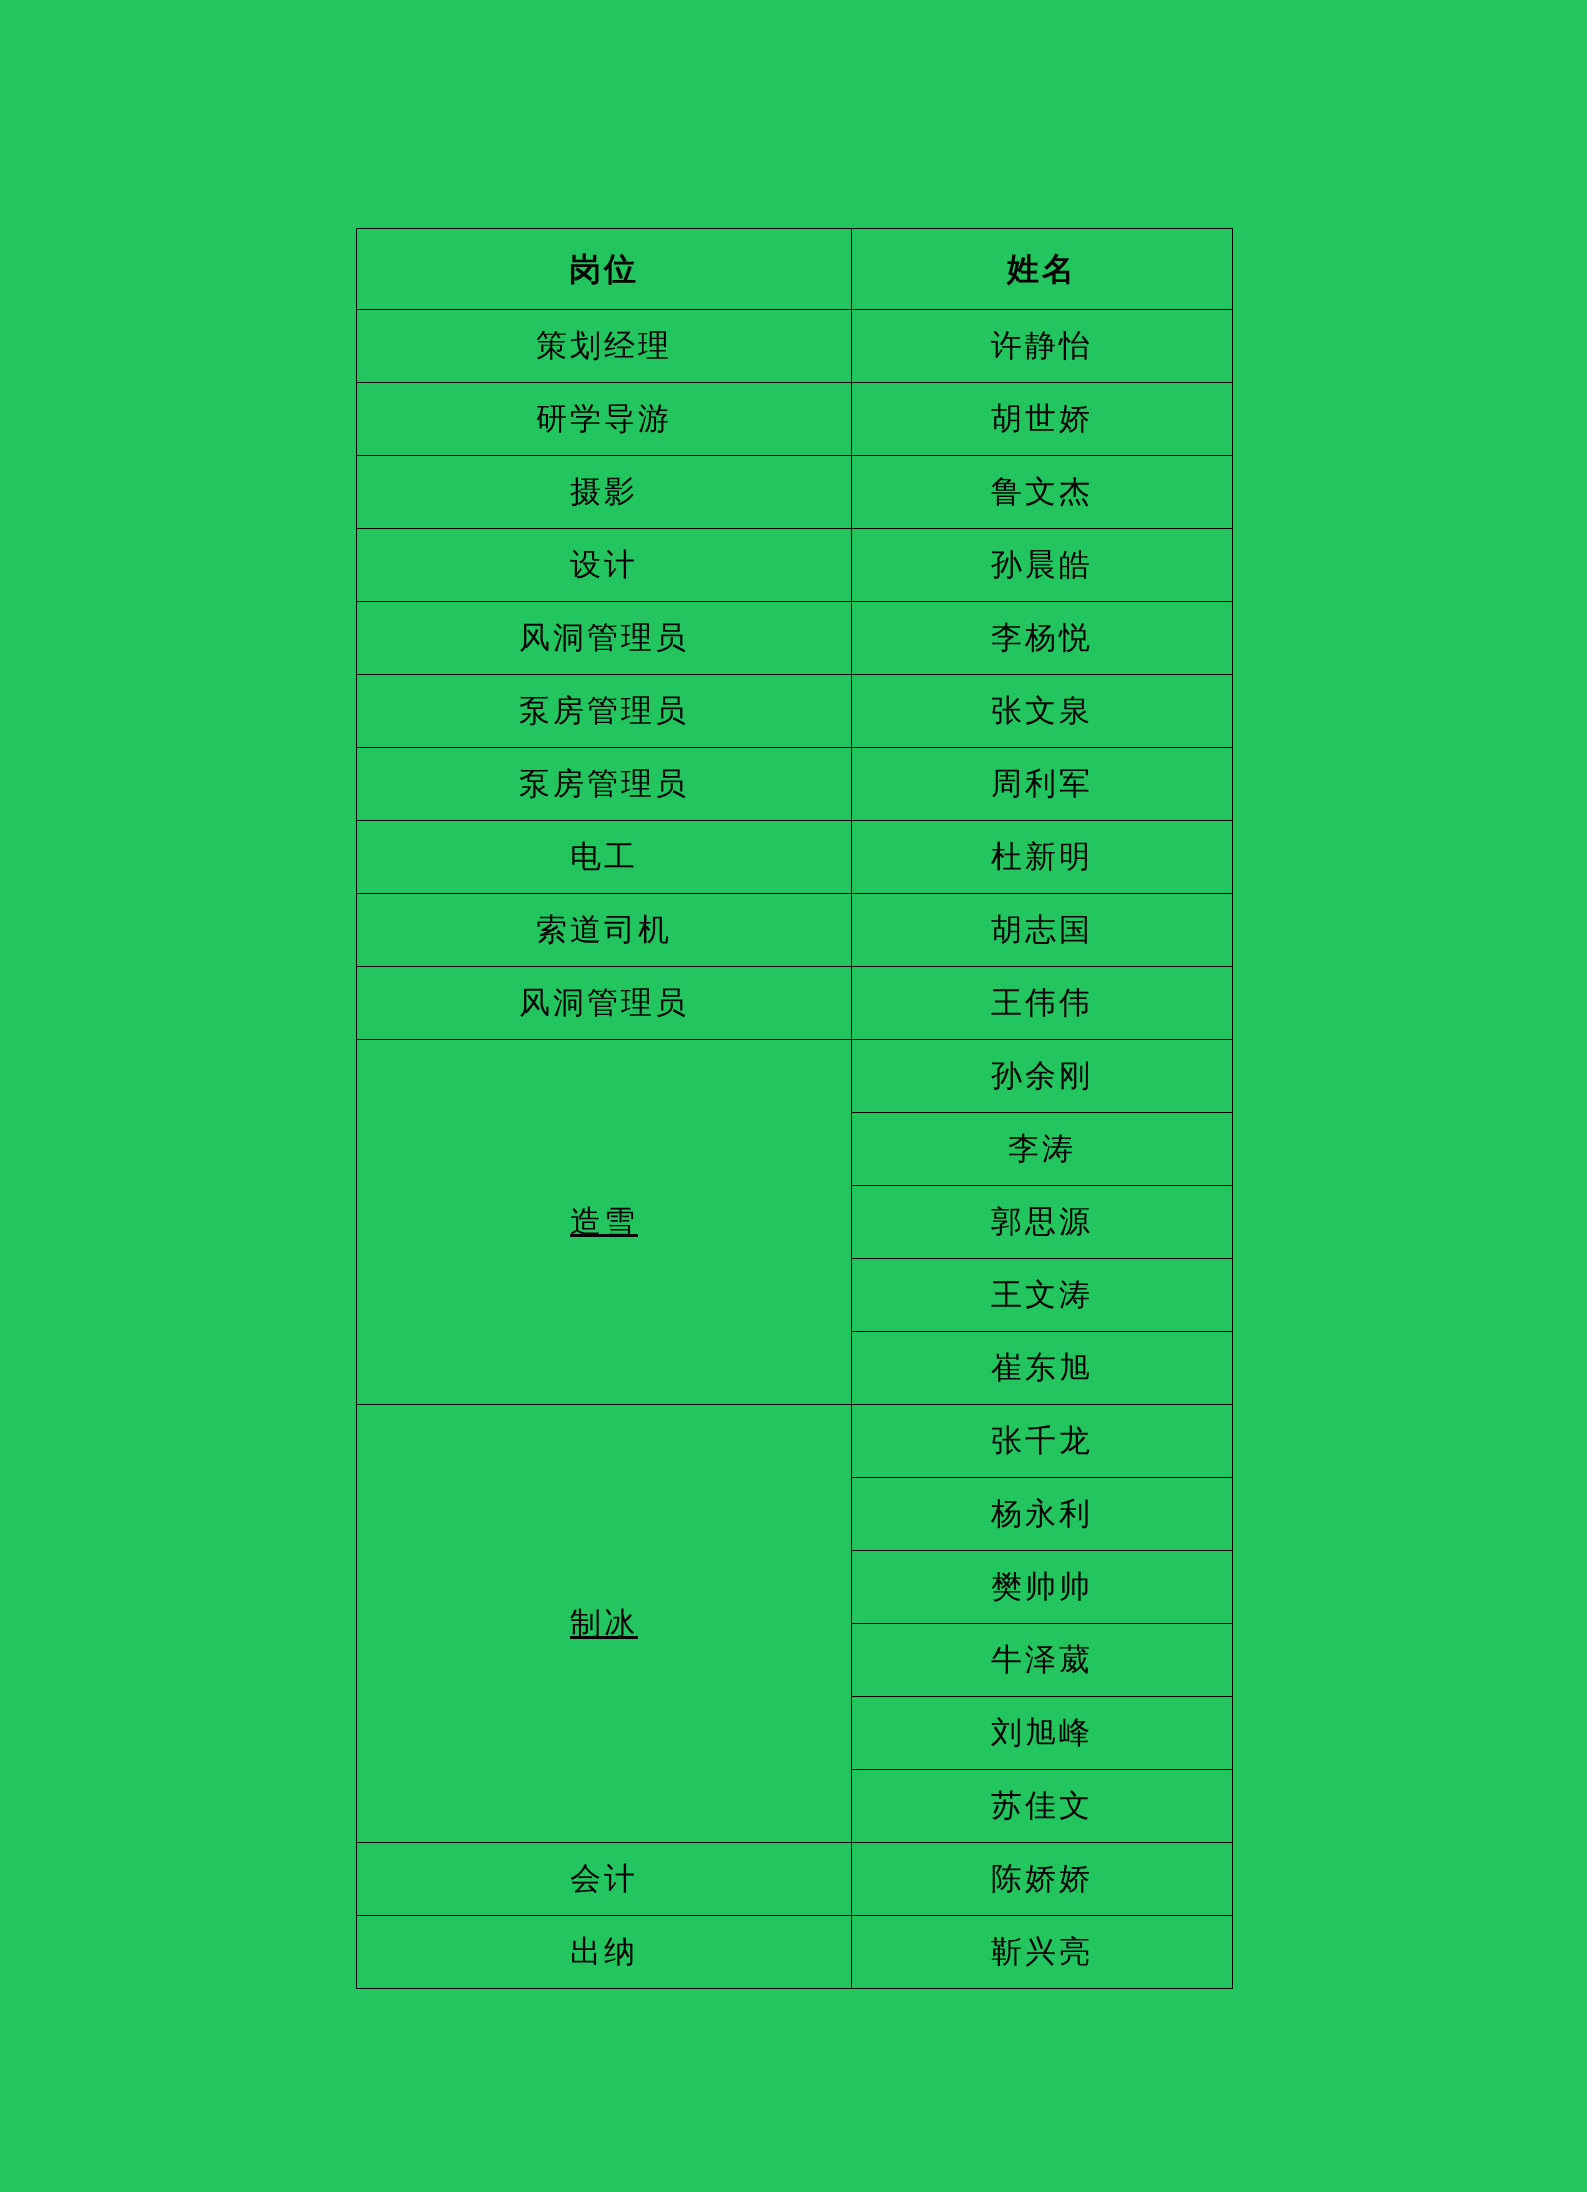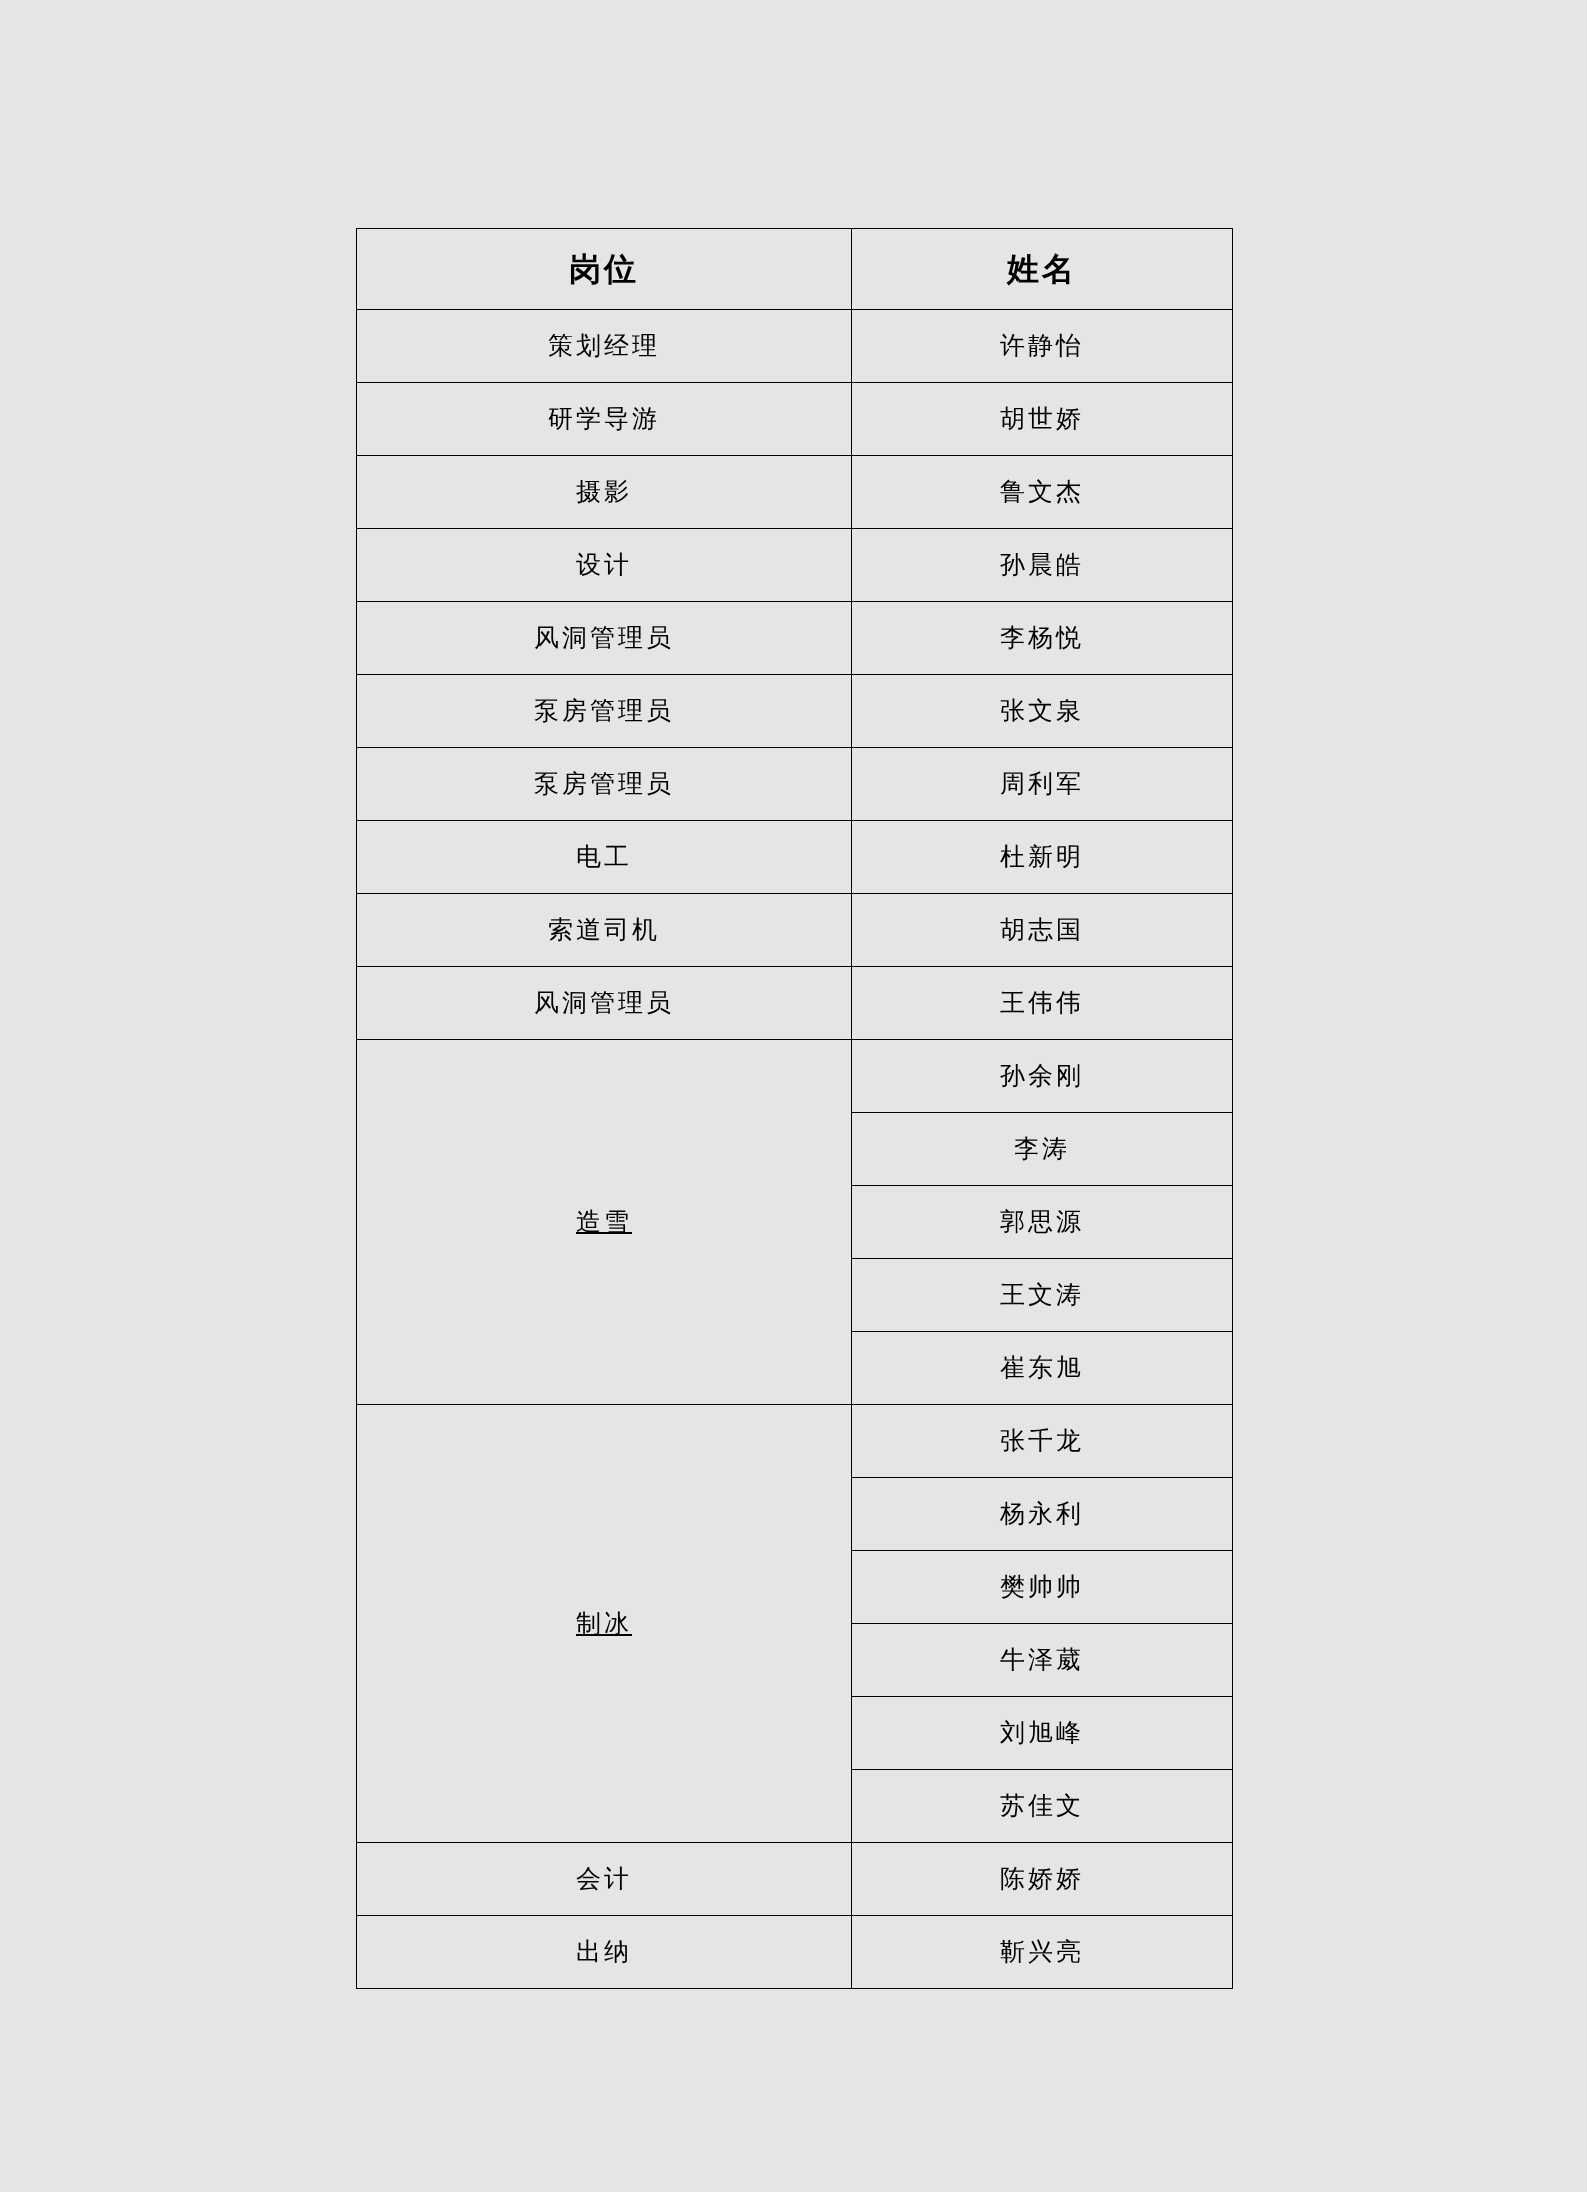--- a/index.html
+++ b/index.html
@@ -13,38 +13,38 @@
     font-family: "Liberation Serif", "DejaVu Serif", serif;
     color: #000000;
     position: relative;
   }
   .page {
     position: absolute;
     left: 0;
     top: 0;
     width: 1587px;
     height: 2192px;
-    background: #e5e5e5;
+    background: #22c55e;
   }
   .table-wrap {
     position: absolute;
     left: 356px;
     top: 228px;
     width: 876px;
   }
   table.roster {
     border-collapse: collapse;
     width: 876px;
     table-layout: fixed;
   }
   table.roster td, table.roster th {
     border: 1.5px solid #000000;
     text-align: center;
     vertical-align: middle;
-    font-size: 25px;
+    font-size: 31px;
     line-height: 1.2;
     letter-spacing: 3px;
     padding: 0;
     height: 72px;
     font-weight: normal;
     font-family: "Liberation Serif", "DejaVu Serif", serif;
   }
   table.roster th {
     font-weight: bold;
     height: 80px;

